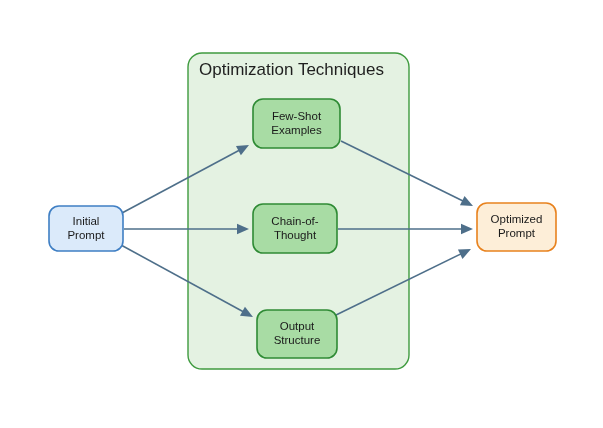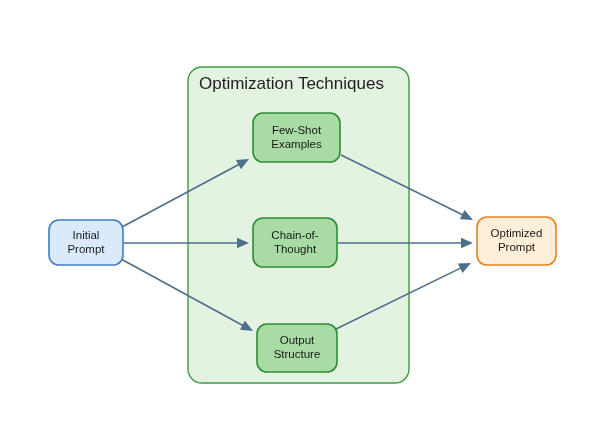--- a/index.html
+++ b/index.html
@@ -12,21 +12,20 @@
     height: 428px;
     position: relative;
     overflow: hidden;
     font-family: "Liberation Sans", sans-serif;
   }
   #diagram-root {
     position: absolute;
     inset: 0;
     width: 603px;
     height: 356px;
-    margin-top: 14px;
   }
   svg.diagram-canvas {
     position: absolute;
     top: 0;
     left: 0;
     width: 603px;
     height: 428px;
     display: block;
   }
   .node-label {

